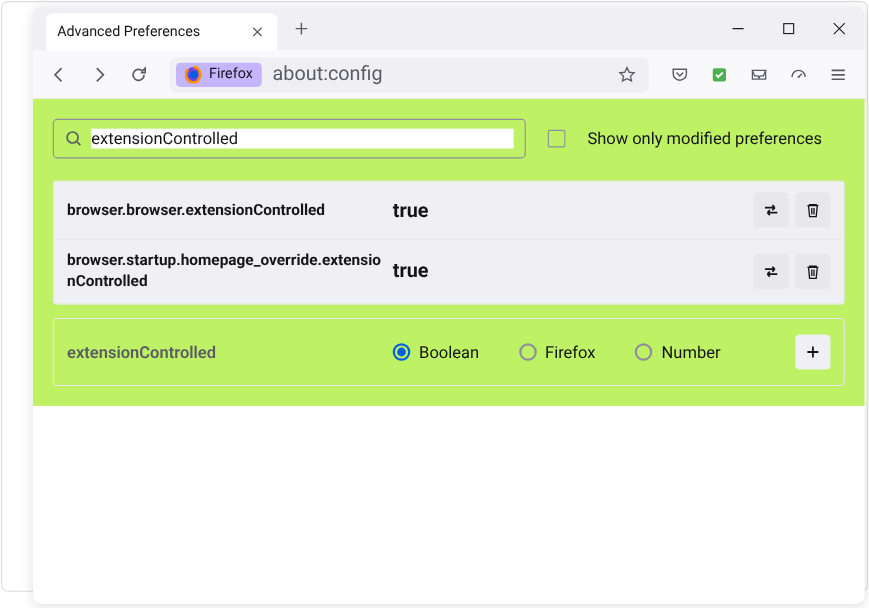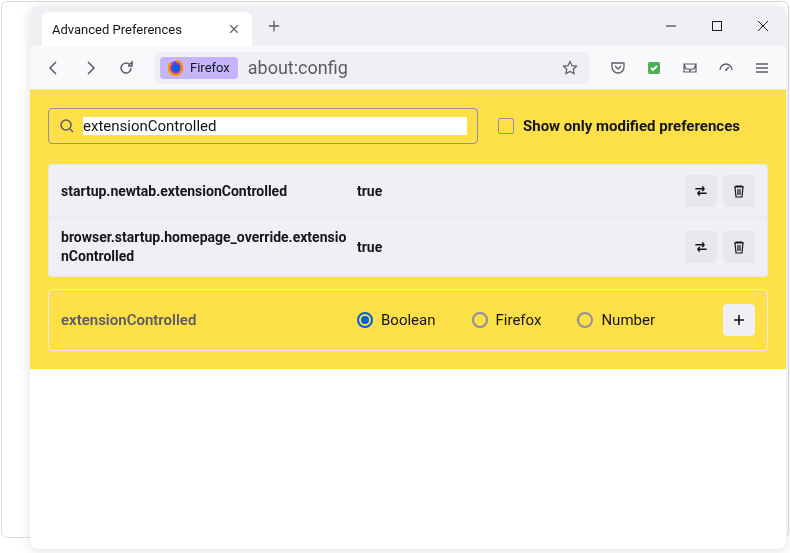--- a/index.html
+++ b/index.html
@@ -17,32 +17,32 @@
 .win-btn svg { width: 12px; height: 12px; }
 .navbar { height: 44px; display: flex; align-items: center; padding: 0 8px; gap: 4px; background: #f9f9fb; border-bottom: 1px solid #e7e7ec; }
 .nav-btn { width: 32px; height: 32px; display: flex; align-items: center; justify-content: center; color: #5b5b66; border-radius: 4px; }
 .nav-btn svg { width: 16px; height: 16px; }
 .urlbar { flex: 1; height: 32px; background: #f0f0f4; border-radius: 6px; display: flex; align-items: center; padding: 0 6px; margin: 0 8px; }
 .url-identity { display: flex; align-items: center; background: #c4b5fd; border-radius: 4px; padding: 3px 8px; gap: 6px; font-size: 13px; color: #15141a; }
 .ff-logo { width: 16px; height: 16px; }
 .url-text { font-size: 18px; color: #5b5b66; padding-left: 10px; flex: 1; }
 .url-star { width: 28px; height: 28px; display: flex; align-items: center; justify-content: center; color: #5b5b66; }
 .toolbar-icon { width: 32px; height: 32px; display: flex; align-items: center; justify-content: center; color: #5b5b66; }
-.content { padding: 18px 18px; background: #fde047; }
+.content { padding: 18px 18px; background: #bef264; }
 .search-row { display: flex; align-items: center; gap: 20px; margin-bottom: 20px; }
 .search-box { flex: 1; height: 36px; border: 1px solid #8f8f9d; border-radius: 4px; display: flex; align-items: center; padding: 0 10px; max-width: 430px; }
 .search-icon { width: 16px; height: 16px; color: #5b5b66; margin-right: 8px; }
 .search-input { border: none; outline: none; flex: 1; font-size: 15px; color: #15141a; }
-.chk-row { display: flex; align-items: center; gap: 9px; font-size: 15px; color: #15141a; font-weight: bold; }
+.chk-row { display: flex; align-items: center; gap: 20px; font-size: 15px; color: #15141a; }
 .chk { width: 16px; height: 16px; border: 1px solid #8f8f9d; border-radius: 2px; }
 .prefs-table { border: 1px solid #e7e7ec; border-radius: 4px; }
 .pref-row { display: flex; align-items: center; padding: 10px 12px; min-height: 44px; }
 .pref-row.modified { background: #f0f0f4; font-weight: 700; border-bottom: 1px solid #e7e7ec; }
 .pref-name { width: 290px; font-size: 14px; color: #15141a; word-break: break-word; line-height: 1.35; }
-.pref-value { flex: 1; font-size: 14px; color: #15141a; padding-left: 6px; }
+.pref-value { flex: 1; font-size: 18px; color: #15141a; padding-left: 6px; }
 .pref-actions { display: flex; gap: 6px; }
 .act-btn { width: 32px; height: 32px; background: #e7e7ec; border-radius: 4px; display: flex; align-items: center; justify-content: center; color: #15141a; }
 .act-btn.plain { background: #f0f0f4; }
 .add-row { display: flex; align-items: center; padding: 14px 12px; }
 .add-name { width: 290px; font-size: 15px; color: #5b5b66; font-weight: 600; }
 .radios { display: flex; gap: 36px; flex: 1; padding-left: 6px; }
 .radio-item { display: flex; align-items: center; gap: 8px; font-size: 15px; color: #15141a; }
 .radio { width: 16px; height: 16px; border-radius: 50%; border: 2px solid #8f8f9d; display: flex; align-items: center; justify-content: center; }
 .radio.checked { border-color: #0060df; }
 .radio.checked::after { content: ''; width: 8px; height: 8px; border-radius: 50%; background: #0060df; }
@@ -158,21 +158,21 @@
         <input class="search-input" value="extensionControlled" style="">
       </div>
       <label class="chk-row">
         <span class="chk"></span>
         <span>Show only modified preferences</span>
       </label>
     </div>
 
     <div class="prefs-table">
       <div class="pref-row modified">
-        <div class="pref-name">startup.newtab.extensionControlled</div>
+        <div class="pref-name">browser.browser.extensionControlled</div>
         <div class="pref-value">true</div>
         <div class="pref-actions">
           <div class="act-btn">
                 <svg viewBox="0 0 16 16" width="18" height="18">
                   <path d="M3 6l8 0 M11 6l-2-2 M11 6l-2 2 M13 10l-8 0 M5 10l2-2 M5 10l2 2" stroke="currentColor" fill="none" stroke-width="1.4"></path>
                 </svg>
               </div>
           <div class="act-btn">
                 <svg viewBox="0 0 16 16" width="16" height="16">
                   <path d="M3 4h10 M5 4V3h6v1 M4 4l1 10h6l1-10 M7 6v6 M9 6v6" stroke="currentColor" fill="none" stroke-width="1.2"></path>

